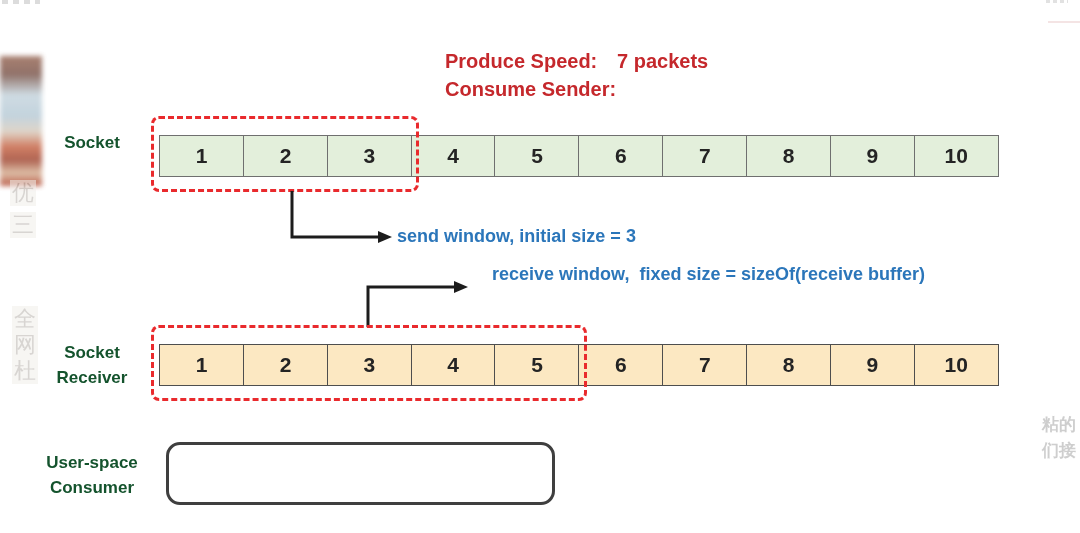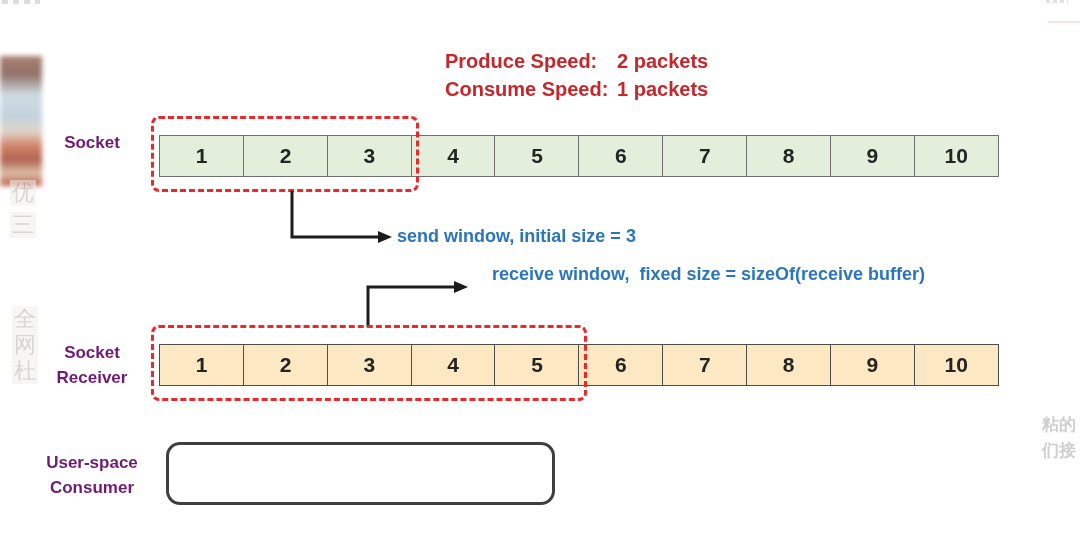--- a/index.html
+++ b/index.html
@@ -8,21 +8,21 @@
   .abs{position:absolute;}
 
   
   .title-block{left:445px;top:26px;color:#c5282c;font-weight:bold;font-size:20px;line-height:28px;margin-top:21px;}
   .trow{display:flex;}
   .tlabel{display:inline-block;width:172px;white-space:pre;}
   .tvalue{display:inline-block;white-space:pre;}
 
   
   .side-label{width:110px;text-align:center;font-size:17px;font-weight:bold;
-              color:#701a75;line-height:25px;}
+              color:#14532d;line-height:25px;}
 
   
   .cells{display:flex;width:840px;height:42px;}
   .cell{flex:1;display:flex;align-items:center;justify-content:center;
         font-size:21px;font-weight:600;color:#242424;box-sizing:border-box;}
   .cell + .cell{margin-left:-1.5px;}
   .cells.green .cell{background:#e3efdb;border:1.5px solid #6f6f6f;}
   .cells.tan   .cell{background:#fce8c2;border:1.6px solid #4e4e4e;}
 
   
@@ -67,25 +67,24 @@
   <div class="wm">杜</div>
 </div>
 <div class="abs" style="left:1042px;top:412px;">
   <div class="wm2">粘的</div>
   <div class="wm2">们接</div>
 </div>
 
 <div class="abs title-block">
   <div class="trow">
     <span class="tlabel">Produce Speed:</span>
-    <span class="tvalue">2 packets</span>
+    <span class="tvalue">7 packets</span>
   </div>
   <div class="trow">
-    <span class="tlabel">Consume Speed:</span>
-    <span class="tvalue">1 packets</span>
+    <span class="tlabel">Consume Sender:</span>
   </div>
 </div>
 
 <div class="abs side-label" style="left:37px;top:130px;">
   <div>Socket</div>
 </div>
 <div class="abs cells green" style="left:159px;top:135px;">
     <div class="cell">1</div>
     <div class="cell">2</div>
     <div class="cell">3</div>

